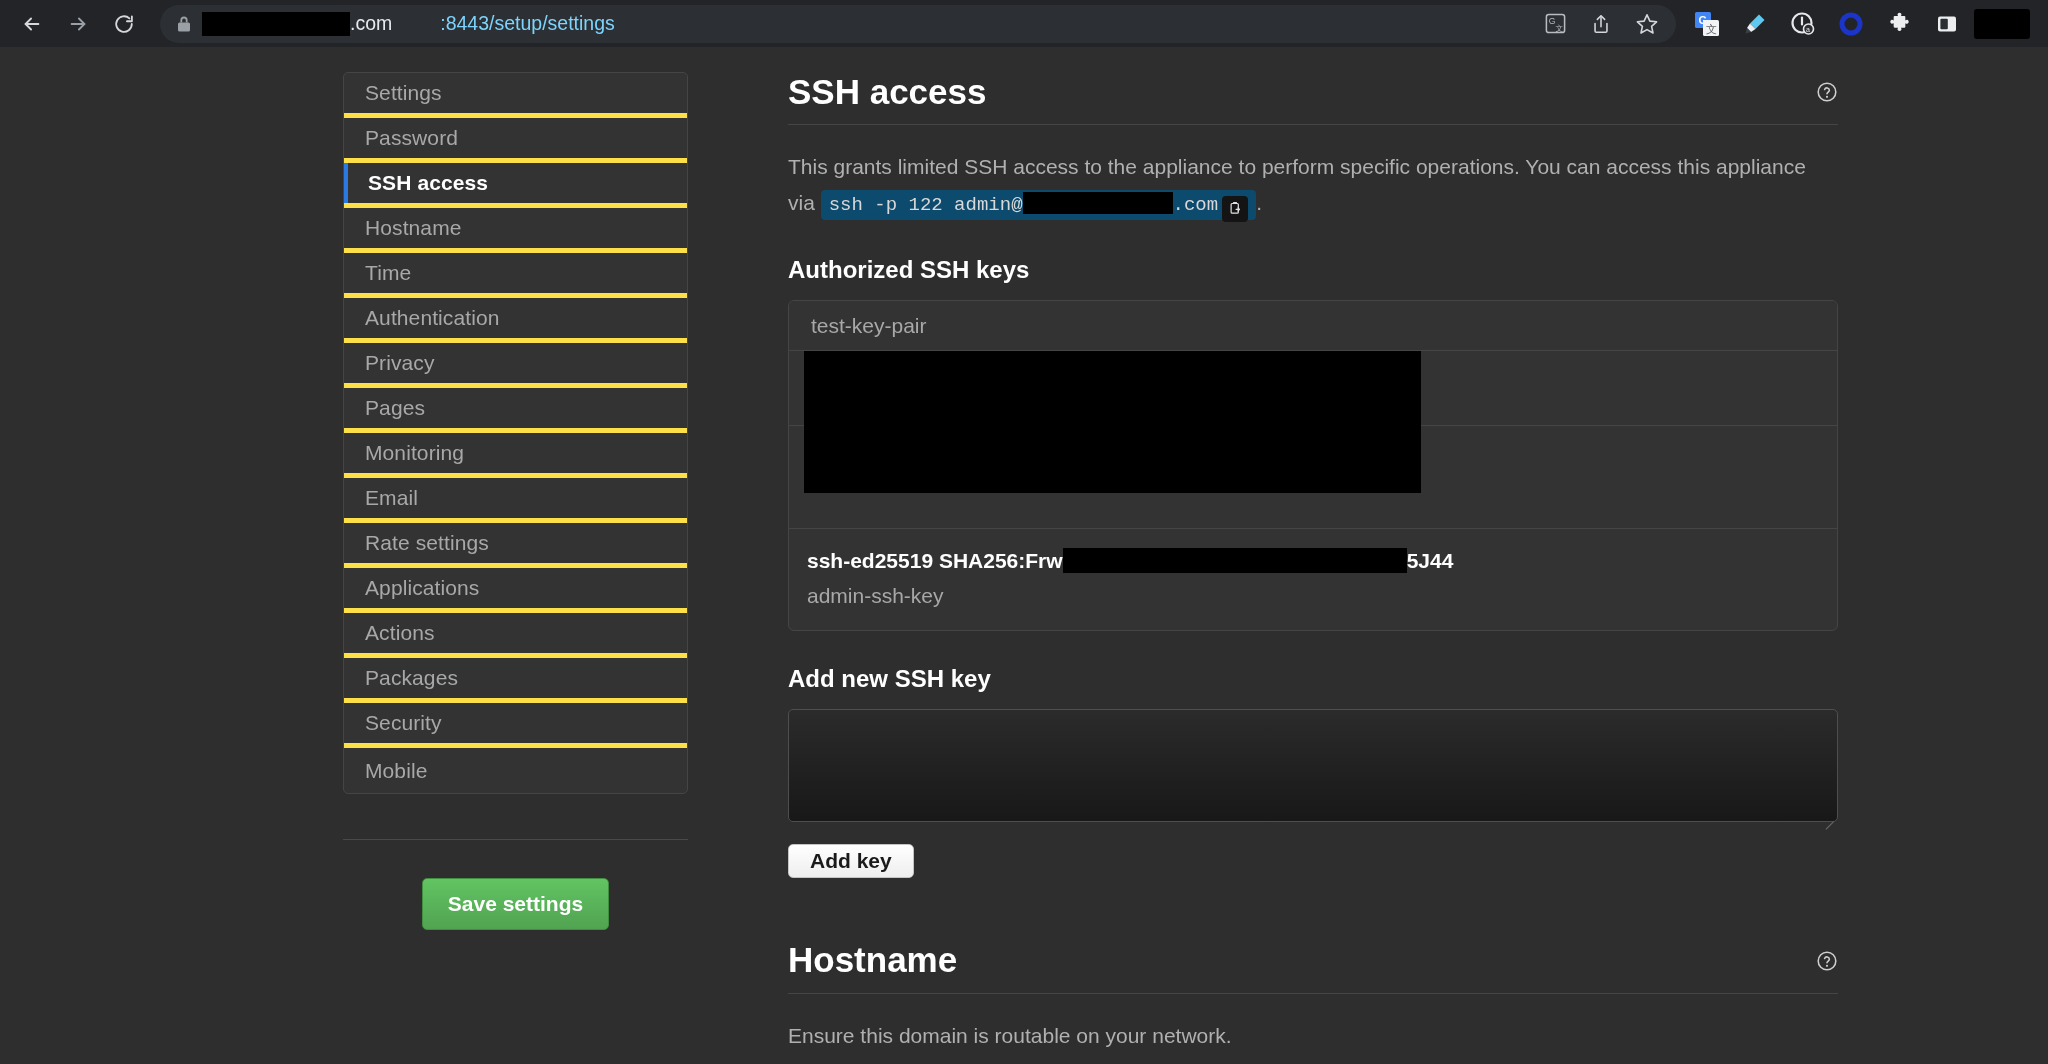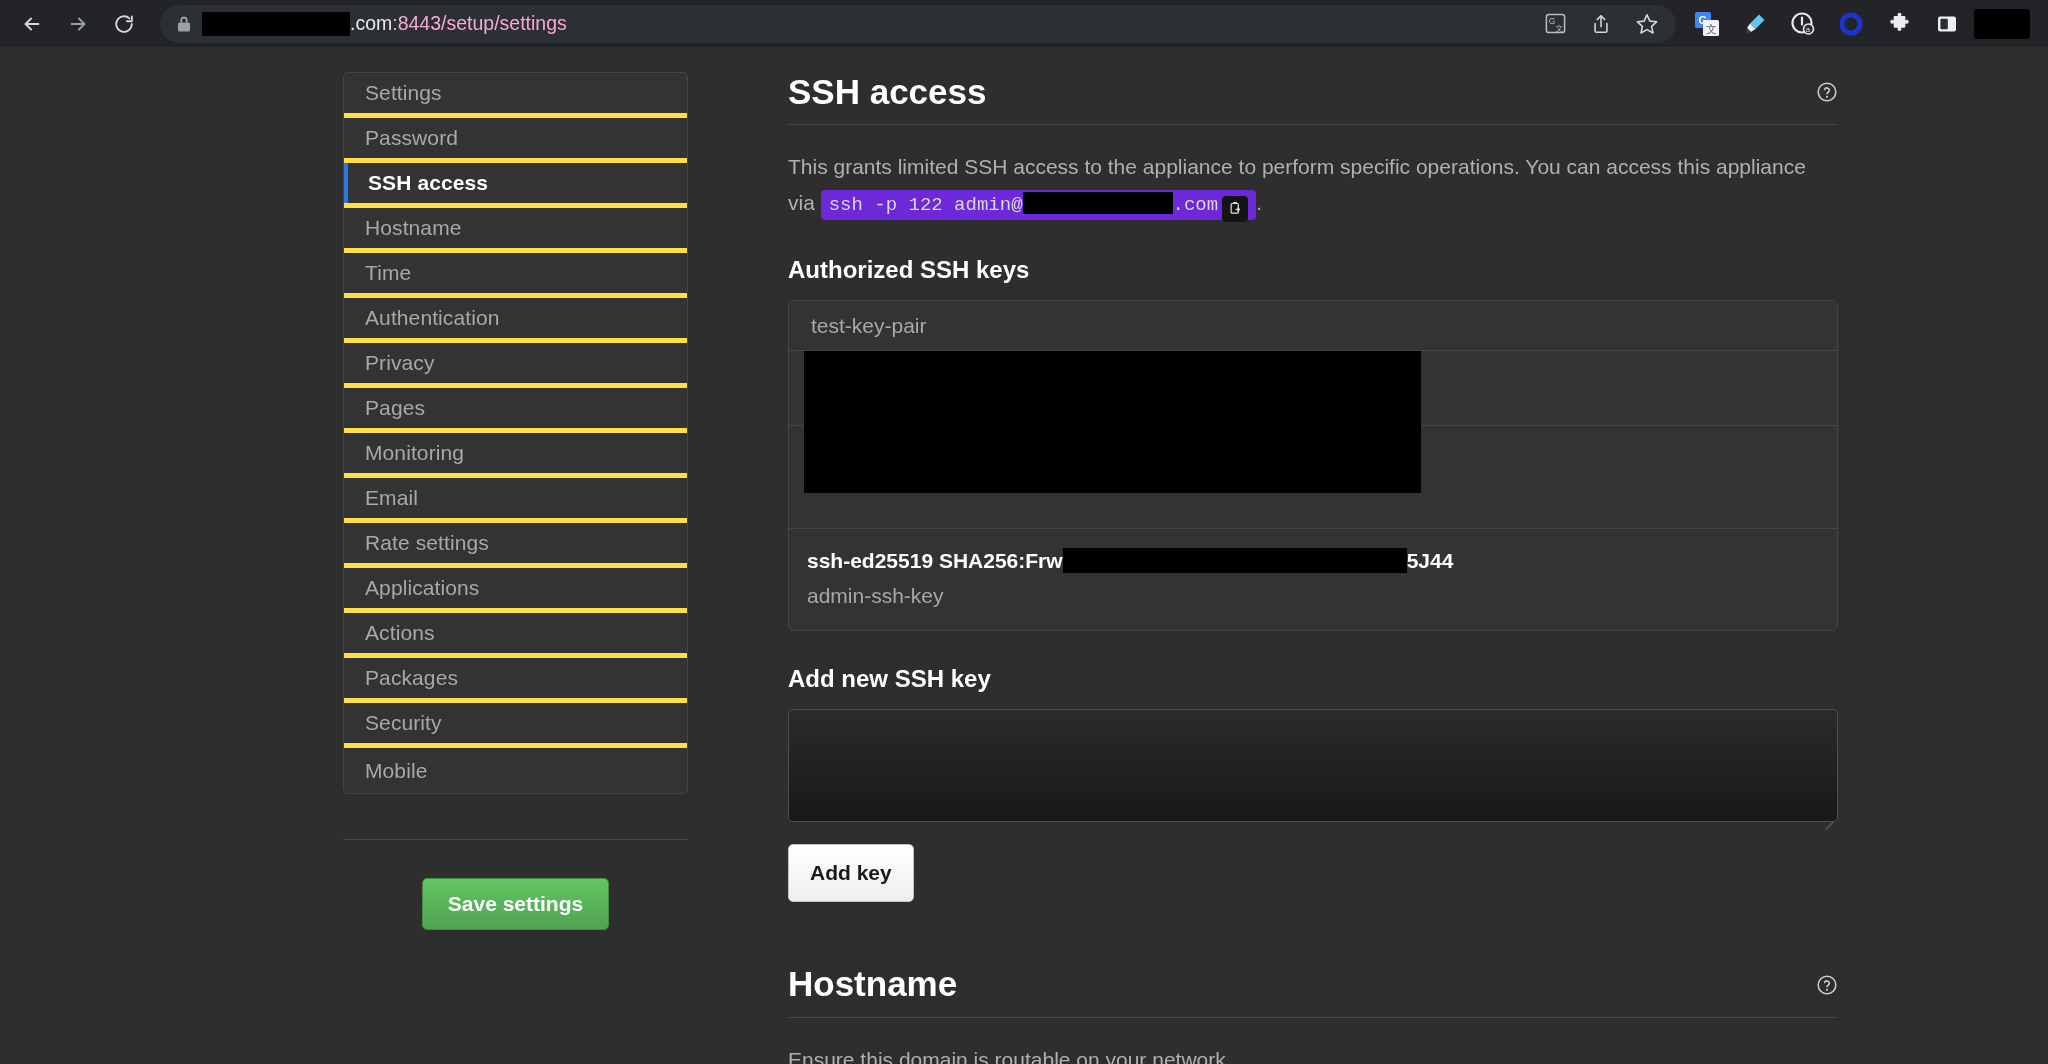--- a/index.html
+++ b/index.html
@@ -48,21 +48,21 @@
     display: flex;
     align-items: center;
   }
   .url-redact {
     display: inline-block;
     width: 148px; height: 24px;
     background: #000;
     vertical-align: middle;
   }
   .url-host { color: #e8eaed; }
-  .url-path { color: #f9a8d4; }
+  .url-path { color: #7dd3fc; margin-left: 48px; }
 
   .omni-actions {
     position: absolute;
     right: 8px; top: 0; bottom: 0;
     display: flex; align-items: center; gap: 4px;
   }
   .icon-btn {
     width: 42px; height: 38px;
     display: flex; align-items: center; justify-content: center;
     cursor: pointer;
@@ -170,21 +170,21 @@
   }
   .help-icon { margin-bottom: 5px; cursor: pointer; }
 
   .desc {
     margin-top: 24px;
     font-size: 21px;
     line-height: 1.72;
     color: #b0b0b0;
   }
   .code-inline {
-    background: #6d28d9;
+    background: #0c4a6e;
     border-radius: 4px;
     padding: 4px 8px;
     font-family: "Liberation Mono", monospace;
     font-size: 19px;
     color: #d8d8d8;
     white-space: nowrap;
     text-align: center;
   }
   .code-redact {
     display: inline-block;
@@ -290,21 +290,21 @@
   }
 
   .add-key-btn {
     margin-top: 18px;
     background: linear-gradient(to bottom, #ffffff, #eeeeee);
     border: 1px solid #c4c4c4;
     border-radius: 5px;
     color: #1a1a1a;
     font-size: 21px;
     font-weight: bold;
-    padding: 16px 21px;
+    padding: 4px 21px;
     cursor: pointer;
     font-family: "Liberation Sans", sans-serif;
   }
 
   .section-head.second { margin-top: 62px; }
 </style>
 </head>
 <body>
 
 <div class="browser-chrome">

